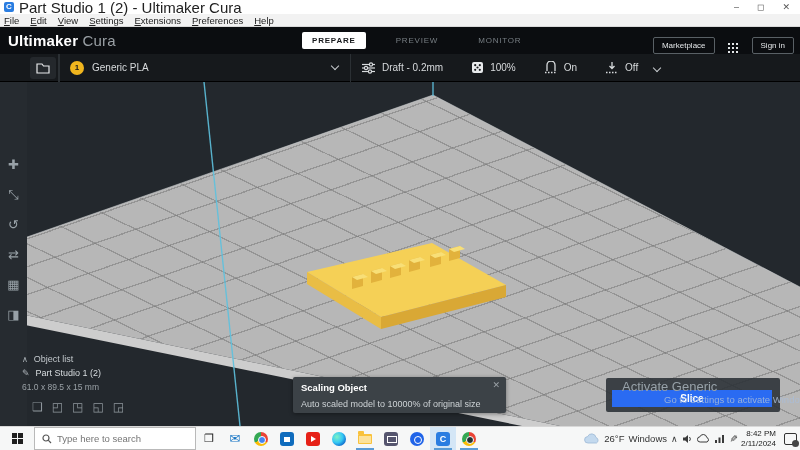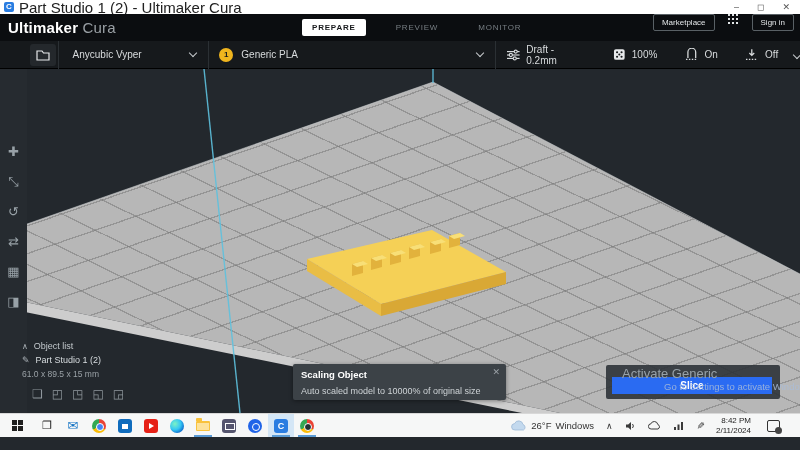--- a/index.html
+++ b/index.html
@@ -20,21 +20,21 @@
   .menu-item::first-letter { text-decoration:underline; }
 
   
   .header { height:27px; background:#0b0d10; display:flex; align-items:center; position:relative; }
   .brand { margin-left:8px; font-size:15px; letter-spacing:.2px; }
   .brand b { color:#ffffff; font-weight:bold; }
   .brand span { color:#9aa0a5; font-weight:normal; }
   .tabs { position:absolute; left:302px; top:0; height:27px; display:flex; align-items:center; gap:20px; }
   .tab { font-size:8px; letter-spacing:.8px; color:#787f84; padding:4px 10px; }
   .tab.active { background:#ffffff; color:#17191c; border-radius:2px; font-weight:bold; }
-  .header-right { position:absolute; right:6px; top:0; height:27px; display:flex; align-items:flex-start; gap:13px; }
+  .header-right { position:absolute; right:6px; top:0; height:27px; display:flex; align-items:flex-end; gap:13px; }
   .hdr-btn { font-size:8px; color:#e2e5e7; border:1px solid #596065; border-radius:2px; padding:3px 8px; }
   .grid-icon { width:11px; height:11px; display:grid; grid-template-columns:repeat(3,3px); grid-template-rows:repeat(3,3px); gap:1px; }
   .grid-icon i { background:#e2e5e7; width:2px; height:2px; }
 
   
   .toolbar { height:28px; background:#16191c; display:flex; align-items:center; position:relative; border-bottom:1px solid #000; }
   .tb-divider { width:1px; height:28px; background:#2b3034; }
   .folder-btn { width:26px; height:22px; margin:0 2px 0 30px; background:#24282c; border-radius:3px; display:flex; align-items:center; justify-content:center; }
   .sel { height:28px; display:flex; align-items:center; color:#d8dbdd; font-size:10px; position:relative; }
   .sel-printer { width:152px; padding-left:14px; }
@@ -101,21 +101,21 @@
   .ic-folder { width:14px; height:10px; background:#f9c23c; border-radius:1px; position:relative; }
   .ic-folder::before { content:""; position:absolute; top:-3px; left:0; width:6px; height:3px; background:#f9c23c; border-radius:1px 1px 0 0; }
   .ic-folder::after { content:""; position:absolute; left:1px; top:2px; right:1px; bottom:1px; background:#fde29a; }
   .ic-monitorapp { width:14px; height:14px; border-radius:3px; background:#55556e; position:relative; }
   .ic-monitorapp::after { content:""; position:absolute; left:3px; top:4px; width:8px; height:5px; border:1.4px solid #fff; }
   .ic-bluecircle { width:14px; height:14px; border-radius:50%; background:#2064e8; position:relative; }
   .ic-bluecircle::after { content:""; position:absolute; left:4px; top:4px; width:6px; height:6px; border-radius:50%; border:1.4px solid #fff; }
   .ic-cura { width:14px; height:14px; border-radius:3px; background:#2a7de1; color:#fff; font-size:9px; font-weight:bold; text-align:center; line-height:14px; }
   .mail-glyph { font-size:13px; color:#1574c4; }
   .taskview-glyph { font-size:11px; color:#222; }
-  .tray { margin-left:auto; display:flex; align-items:center; gap:12px; padding-right:20px; }
+  .tray { margin-left:auto; display:flex; align-items:center; gap:4px; padding-right:3px; }
   .weather { display:flex; align-items:center; gap:4px; font-size:9.5px; color:#333; }
   .tray-glyph { font-size:9px; color:#3a3a3a; }
   .clock { text-align:right; font-size:8px; color:#222; line-height:1.25; }
   .notif { width:13px; height:12px; border:1.4px solid #333; border-radius:2px; position:relative; margin-left:4px; }
   .notif::after { content:""; position:absolute; right:-3px; bottom:-3px; width:7px; height:7px; border-radius:50%; background:#444; }
 </style>
 </head>
 <body>
 
 <div class="app">
@@ -123,20 +123,29 @@
   <div class="titlebar">
     <div class="cura-appicon">C</div>
     <div class="titlebar-text">Part Studio 1 (2) - Ultimaker Cura</div>
     <div class="win-controls">
       <span>–</span>
       <span>◻</span>
       <span>✕</span>
     </div>
   </div>
 
+  <div class="menubar">
+    <span class="menu-item">File</span>
+    <span class="menu-item">Edit</span>
+    <span class="menu-item">View</span>
+    <span class="menu-item">Settings</span>
+    <span class="menu-item">Extensions</span>
+    <span class="menu-item">Preferences</span>
+    <span class="menu-item">Help</span>
+  </div>
 
   <div class="header">
     <div class="brand">
       <b>Ultimaker</b>
       <span>Cura</span>
     </div>
     <div class="tabs">
       <span class="tab active">PREPARE</span>
       <span class="tab">PREVIEW</span>
       <span class="tab">MONITOR</span>
@@ -158,24 +167,20 @@
     </div>
   </div>
 
   <div class="toolbar">
     <div class="folder-btn">
       <svg class="icon-svg" width="14" height="12" viewBox="0 0 14 12">
           <path d="M1 2h5l1.5 2H13v7H1z" fill="none" stroke="#e8eaec" stroke-width="1.2"></path>
         </svg>
     </div>
     <div class="tb-divider"></div>
-    <div class="sel sel-printer">
-      <span>Anycubic Vyper</span>
-      <span class="chev"></span>
-    </div>
     <div class="tb-divider"></div>
     <div class="sel sel-material">
       <span class="extruder-badge">1</span>
       <span>Generic PLA</span>
       <span class="chev"></span>
     </div>
     <div class="tb-divider"></div>
     <div class="settings-summary">
       <svg class="icon-svg" width="15" height="14" viewBox="0 0 15 14">
           <g stroke="#d8dbdd" stroke-width="1.2">
@@ -287,20 +292,27 @@
 
   <div class="taskbar">
     <div class="start">
         <span class="winlogo">
           <i></i>
           <i></i>
           <i></i>
           <i></i>
         </span>
       </div>
+    <div class="searchbox">
+      <svg width="10" height="10" viewBox="0 0 10 10">
+          <circle cx="4" cy="4" r="3" fill="none" stroke="#555" stroke-width="1.2"></circle>
+          <line x1="6.2" y1="6.2" x2="9" y2="9" stroke="#555" stroke-width="1.2"></line>
+        </svg>
+      <input placeholder="Type here to search" style="">
+    </div>
     <div class="tb-cell">
         <span class="taskview-glyph">❐</span>
       </div>
     <div class="tb-cell">
         <span class="mail-glyph">✉</span>
       </div>
     <div class="tb-cell">
         <span class="ic-chrome"></span>
       </div>
     <div class="tb-cell">

